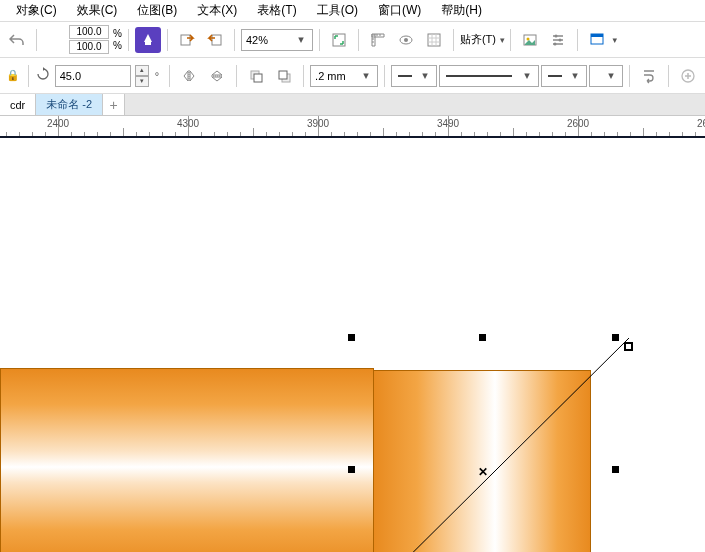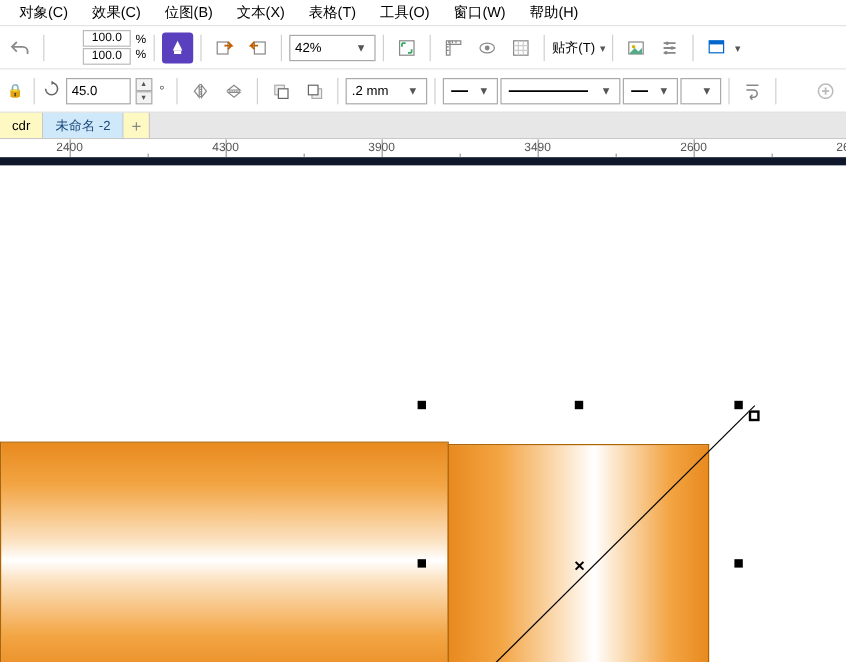--- a/index.html
+++ b/index.html
@@ -98,21 +98,21 @@
   .dd-tiny { width: 34px; }
 
   .rot {
     display: flex;
     align-items: center;
     gap: 4px;
   }
   .rot-input {
     border: 1px solid #aaa;
     height: 22px;
-    width: 54px;
+    width: 76px;
     padding: 0 4px;
     font-size: 11px;
     display: flex;
     align-items: center;
     background: #fff;
   }
   .spin {
     width: 14px;
     height: 22px;
     display: flex;
@@ -136,38 +136,38 @@
     display: flex;
     align-items: stretch;
     border-bottom: 1px solid #c8c8c8;
     font-size: 11px;
   }
   .tab {
     padding: 0 10px;
     border-right: 1px solid #c8c8c8;
     display: flex;
     align-items: center;
-    background: #fef9c3;
+    background: #ffffff;
   }
   .tab.active {
     background: #cfe9fb;
     color: #1a4a7a;
   }
   .tab.add {
     width: 22px;
     justify-content: center;
     color: #888;
     font-size: 14px;
   }
 
   
   .ruler {
     height: 22px;
     background: #fff;
-    border-bottom: 7px solid #0f172a;
+    border-bottom: 2px solid #0f172a;
     position: relative;
     overflow: hidden;
   }
   .ruler .tick {
     position: absolute;
     top: 0;
     height: 100%;
     width: 1px;
     background: #999;
   }

